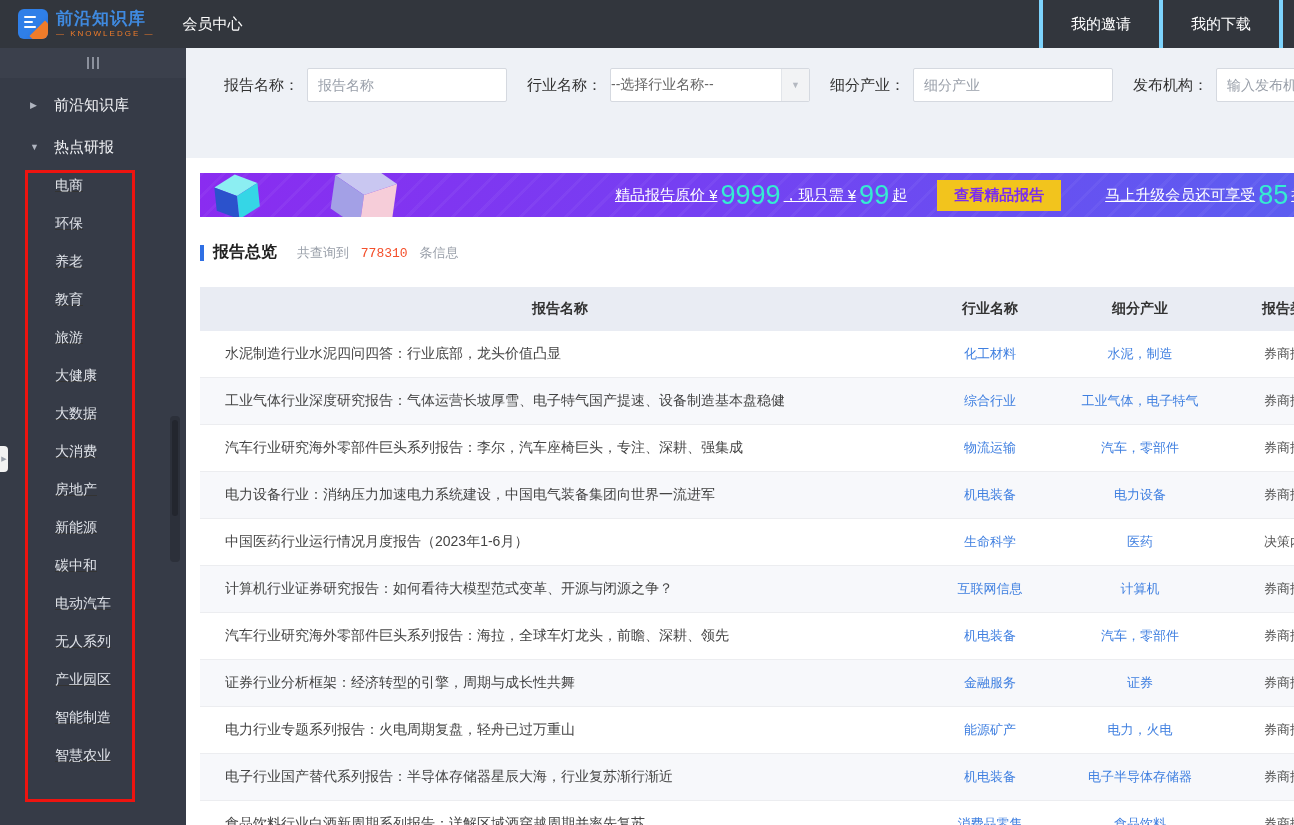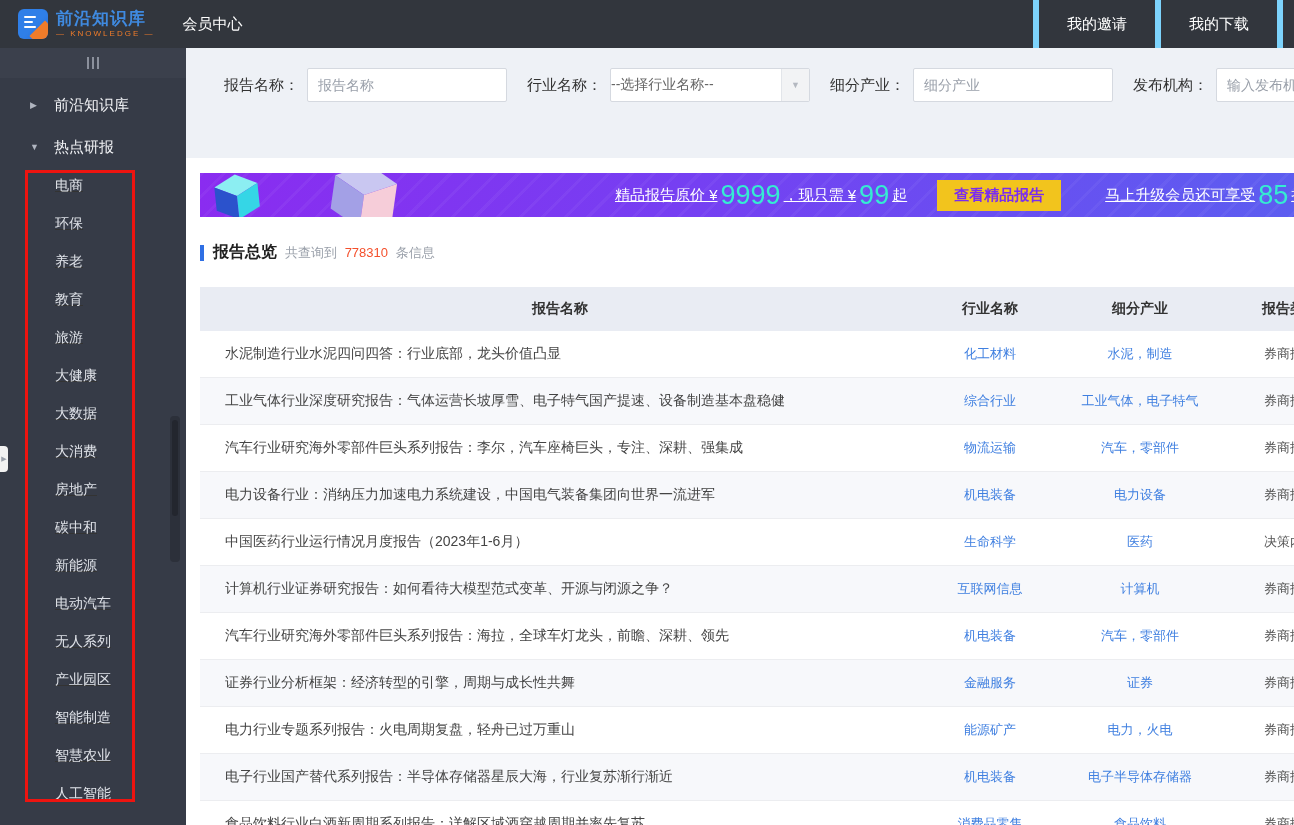--- a/index.html
+++ b/index.html
@@ -15,21 +15,21 @@
   .logo-ic i { position:absolute; left:6px; height:2px; background:#fff; border-radius:1px; }
   .logo-ic i:nth-child(1){ top:7px; width:12px; }
   .logo-ic i:nth-child(2){ top:12px; width:9px; }
   .logo-ic i:nth-child(3){ top:17px; width:12px; }
   .logo-ic b { position:absolute; right:-8px; bottom:-8px; width:22px; height:22px; background:#f07c2a; transform:rotate(45deg); }
   .logo-txt { margin-left:8px; line-height:1; }
   .logo-title { color:#3f8ae0; font-size:17px; font-weight:bold; letter-spacing:1px; }
   .logo-sub { color:#f07c2a; font-size:8px; letter-spacing:2px; margin-top:3px; }
   .member { color:#fff; font-size:15px; margin-left:28px; }
   .nav-right { position:absolute; right:-60px; top:0; height:48px; display:flex; }
-  .nav-right .nr-item { display:flex; align-items:center; padding:0 28px; color:#fff; font-size:15px; border-left:6px solid #7dd3fc; cursor:pointer; }
+  .nav-right .nr-item { display:flex; align-items:center; padding:0 28px; color:#fff; font-size:15px; border-left:4px solid #7dd3fc; cursor:pointer; }
   
   .sidebar { position:absolute; left:0; top:48px; width:186px; height:777px; background:#363b47; }
   .collapse-bar { height:30px; background:#3b404c; display:flex; align-items:center; justify-content:center; gap:3px; }
   .collapse-bar i { display:block; width:2px; height:12px; background:#8b909c; }
   .side-item { display:flex; align-items:center; height:30px; margin-top:12px; padding-left:30px; color:#f2f3f6; font-size:15px; cursor:pointer; }
   .side-item .arr { width:24px; color:#b0b5c0; font-size:9px; }
   .submenu { margin-top:4px; list-style:none;text-decoration:underline; }
   .submenu li { height:38px; line-height:38px; padding-left:55px; color:#dfe2e8; font-size:14px; cursor:pointer; }
   .annotation-box { position:absolute; left:25px; top:170px; width:110px; height:632px; border:3px solid #ee1410; pointer-events:none; z-index:5; }
   .side-scroll { position:absolute; right:6px; top:368px; width:10px; height:146px; background:#2c303a; border-radius:4px; }
@@ -53,21 +53,21 @@
   .cube2 { left:128px; top:-14px; }
   .banner-content { position:absolute; left:415px; top:0; height:44px; display:flex; align-items:center; white-space:nowrap; }
   .b-label { color:#fff; font-size:15px;text-decoration:underline; }
   .b-big { color:#35ecd2; font-size:27px; line-height:1; margin:0 3px; }
   .b-btn { margin-left:30px; background:#f2c41d; color:#7a2cf0; font-weight:bold; font-size:15px; border:none; padding:6px 17px; cursor:pointer; font-family:inherit; }
   .b-promo { margin-left:44px; display:flex; align-items:center; }
   
   .overview { position:absolute; left:14px; top:194px; display:flex; align-items:center;justify-content:space-between; }
   .ov-bar { width:4px; height:16px; background:#2f6fe4; margin-right:9px; }
   .ov-title { font-size:16px; font-weight:bold; color:#222; }
-  .ov-sub { font-size:13px; color:#9aa0aa; margin-left:8px; }
+  .ov-sub { font-size:13px; color:#9aa0aa; margin-left:20px;font-family:Liberation Mono, monospace; }
   .ov-count { color:#f4502c; margin:0 4px; }
   
   .rtable { position:absolute; left:14px; top:239px; width:1160px; }
   .thead { display:flex; height:44px; align-items:center; background:#e9ecf3; font-weight:bold; font-size:14px; color:#333; }
   .trow { display:flex; height:47px; align-items:center; border-bottom:1px solid #ecedf0; background:#fff; }
   .trow:nth-child(even) { background:#f7f8fb; }
   .c1 { width:720px; padding-left:25px; text-align:left; font-size:14px; color:#444; white-space:nowrap; overflow:hidden; }
   .thead .c1 { text-align:center; padding-left:0; color:#333; }
   .c2 { width:140px; text-align:center; font-size:13px; color:#3f7fe0; cursor:pointer; }
   .c3 { width:160px; text-align:center; font-size:13px; color:#3f7fe0; cursor:pointer; }
@@ -115,28 +115,27 @@
   <ul class="submenu">
     <li>电商</li>
     <li>环保</li>
     <li>养老</li>
     <li>教育</li>
     <li>旅游</li>
     <li>大健康</li>
     <li>大数据</li>
     <li>大消费</li>
     <li>房地产</li>
+    <li>新能源</li>
     <li>碳中和</li>
-    <li>新能源</li>
     <li>电动汽车</li>
     <li>无人系列</li>
     <li>产业园区</li>
     <li>智能制造</li>
     <li>智慧农业</li>
-    <li>人工智能</li>
   </ul>
 
   <div class="side-scroll">
       <b></b>
     </div>
 </div>
 <div class="annotation-box"></div>
 <div class="edge-handle">▶</div>
 
 <div class="main">

